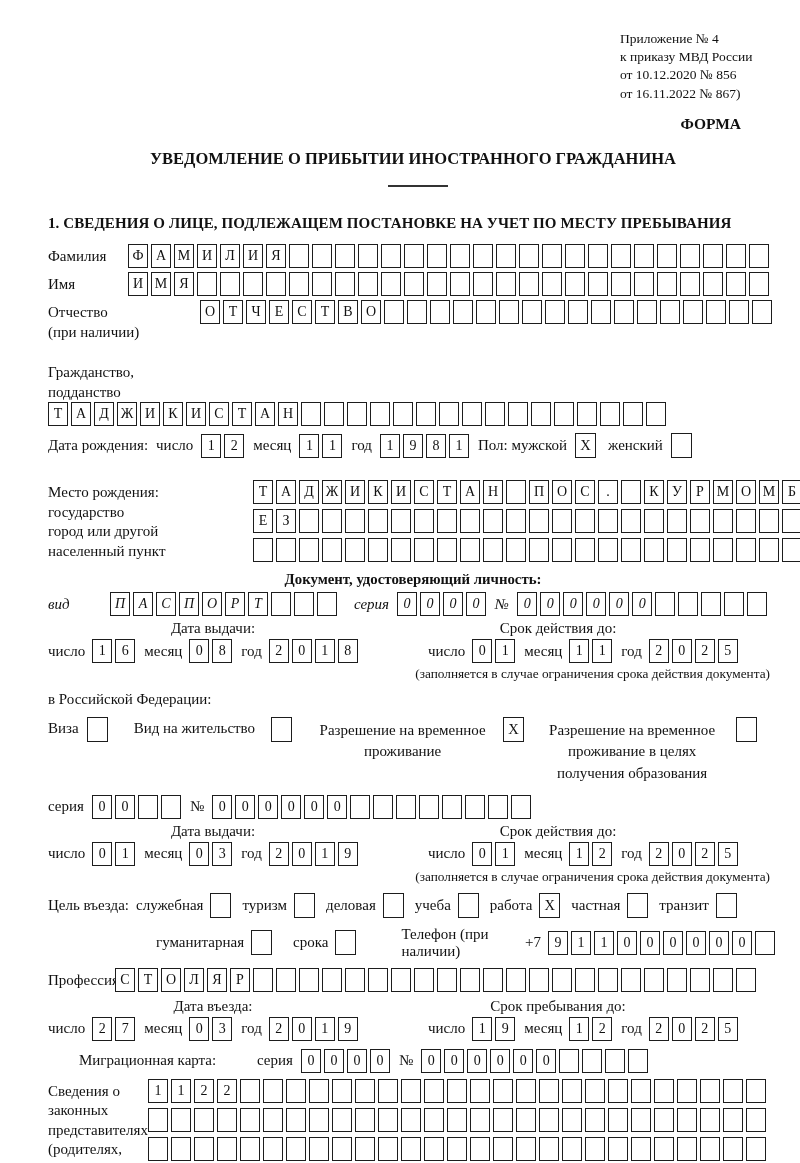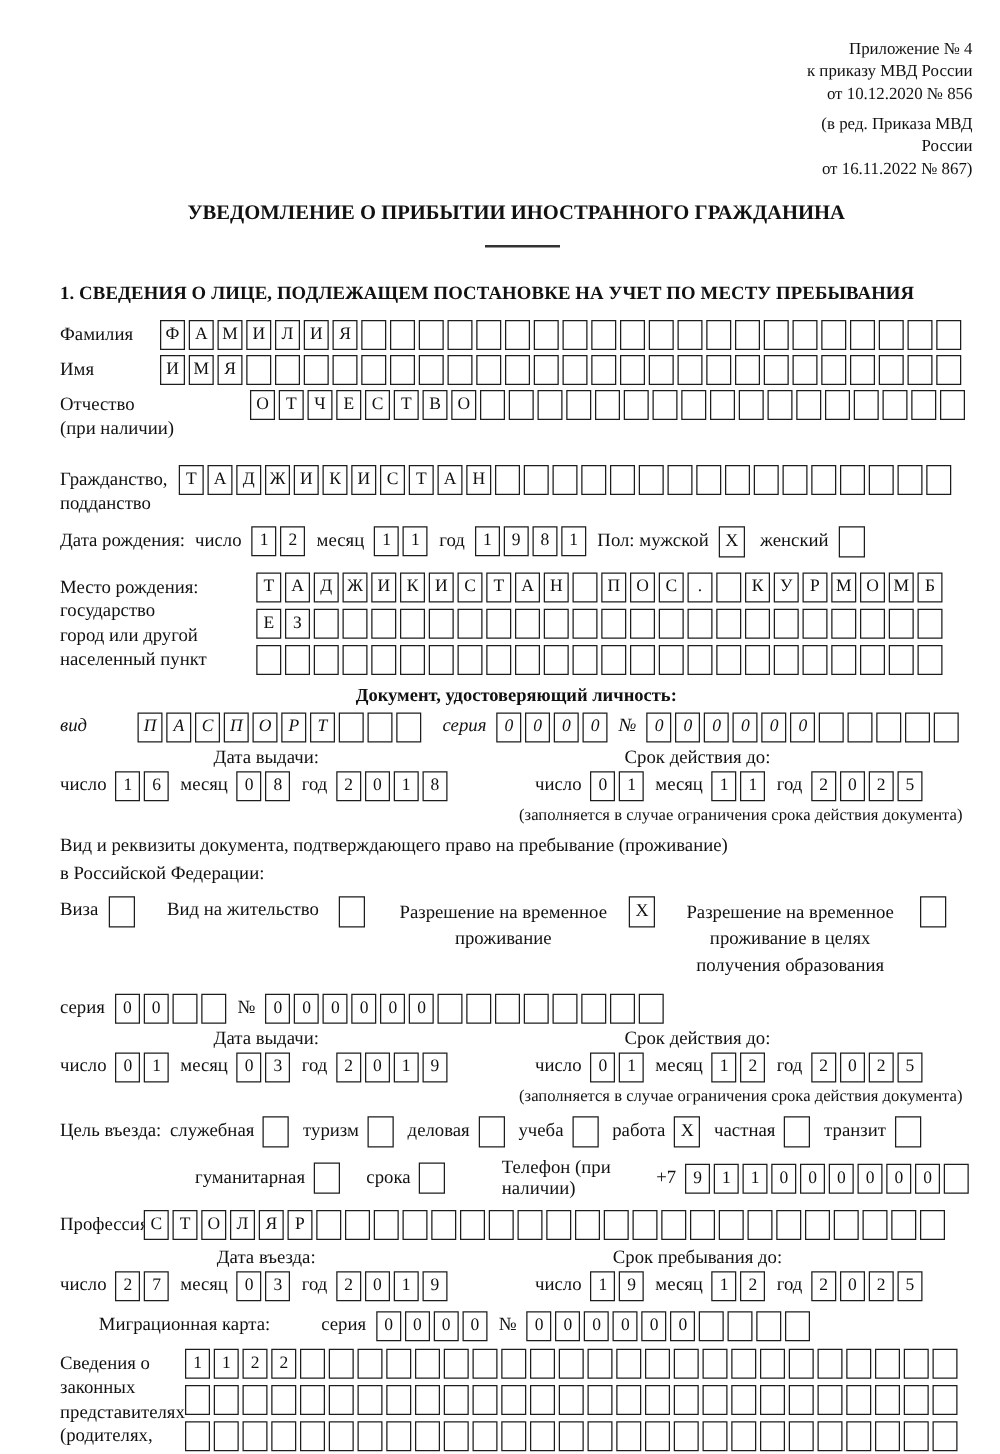--- a/index.html
+++ b/index.html
@@ -4,21 +4,21 @@
 <style>
   * { box-sizing: border-box; }
   html,body { margin:0; padding:0; background:#fff; }
   body {
     width:800px; height:1163px; overflow:hidden;
     color:#111; font-family:"Liberation Serif", serif; font-size:15px;
   }
   .page { padding:30px 22px 0 48px; }
 
   
-  .annex { margin-left:572px; font-size:13.5px; line-height:1.35;text-align:right; }
+  .annex { margin-left:572px; font-size:13.5px; line-height:1.35; }
   .annex .grp2 { margin-top:5px; }
   .form-label { text-align:right; padding-right:37px; font-weight:bold; font-size:15.5px; margin-top:12px; }
 
   
   .title { text-align:center; font-weight:bold; font-size:16.5px; line-height:1.4; margin-top:14px; }
   .underline-blank { display:inline-block; width:60px; border-bottom:2px solid #333; margin-left:10px; }
   .sec-heading { font-weight:bold; font-size:15px; margin-top:22px; letter-spacing:0.1px; }
 
   
   .boxrow { display:flex; }
@@ -69,24 +69,24 @@
 </style>
 </head>
 <body>
 
 <div class="page">
 
   <div class="annex">
     <div>Приложение № 4</div>
     <div>к приказу МВД России</div>
     <div>от 10.12.2020 № 856</div>
-    <div class="grp2">(в ред. Приказа МВД России</div>
     <div>от 16.11.2022 № 867)</div>
   </div>
 
+  <div class="form-label">ФОРМА</div>
 
   <div class="title">
     <div>УВЕДОМЛЕНИЕ О ПРИБЫТИИ ИНОСТРАННОГО ГРАЖДАНИНА</div>
     <div>
       <span class="underline-blank"></span>
     </div>
   </div>
 
   <div class="sec-heading">1. СВЕДЕНИЯ О ЛИЦЕ, ПОДЛЕЖАЩЕМ ПОСТАНОВКЕ НА УЧЕТ ПО МЕСТУ ПРЕБЫВАНИЯ</div>
 
@@ -187,21 +187,21 @@
           <div class="cell"></div>
           <div class="cell"></div>
           <div class="cell"></div>
           <div class="cell"></div>
           <div class="cell"></div>
           <div class="cell"></div>
           <div class="cell"></div>
         </div>
     </div>
 
-    <div class="field-row" style="margin-top:18px;">
+    <div class="field-row" style="margin-top:18px;flex-direction:column;">
       <div class="flabel w95">
           <div>Гражданство,</div>
           <div>подданство</div>
         </div>
       <div class="boxrow">
           <div class="cell">Т</div>
           <div class="cell">А</div>
           <div class="cell">Д</div>
           <div class="cell">Ж</div>
           <div class="cell">И</div>
@@ -248,21 +248,21 @@
           <div class="cell">9</div>
           <div class="cell">8</div>
           <div class="cell">1</div>
         </div>
       <span class="lbl">Пол: мужской</span>
       <span class="checkbox">X</span>
       <span class="lbl" style="margin-left:12px;">женский</span>
       <span class="checkbox"></span>
     </div>
 
-    <div class="field-row" style="margin-top:12px;">
+    <div class="field-row" style="margin-top:22px;gap:48px;">
       <div class="flabel" style="width:157px;">
           <div>Место рождения:</div>
           <div>государство</div>
           <div>город или другой</div>
           <div>населенный пункт</div>
         </div>
       <div class="multirow-boxes">
         <div class="boxrow">
             <div class="cell">Т</div>
             <div class="cell">А</div>
@@ -423,21 +423,20 @@
             <div class="cell">2</div>
             <div class="cell">0</div>
             <div class="cell">2</div>
             <div class="cell">5</div>
           </div>
       </div>
     </div>
     <div class="limit-note">(заполняется в случае ограничения срока действия документа)</div>
 
     <div class="intro">
-      <div>Вид и реквизиты документа, подтверждающего право на пребывание (проживание)</div>
       <div>в Российской Федерации:</div>
     </div>
 
     <div class="viza-row">
       <span class="lbl">Виза</span>
       <span class="checkbox cb-ml"></span>
       <span class="lbl" style="margin-left:26px;">Вид на жительство</span>
       <span class="checkbox" style="margin-left:16px;"></span>
       <div class="opt-label" style="width:185px; margin-left:18px;">Разрешение на временное проживание</div>
       <span class="checkbox cb-ml">X</span>

